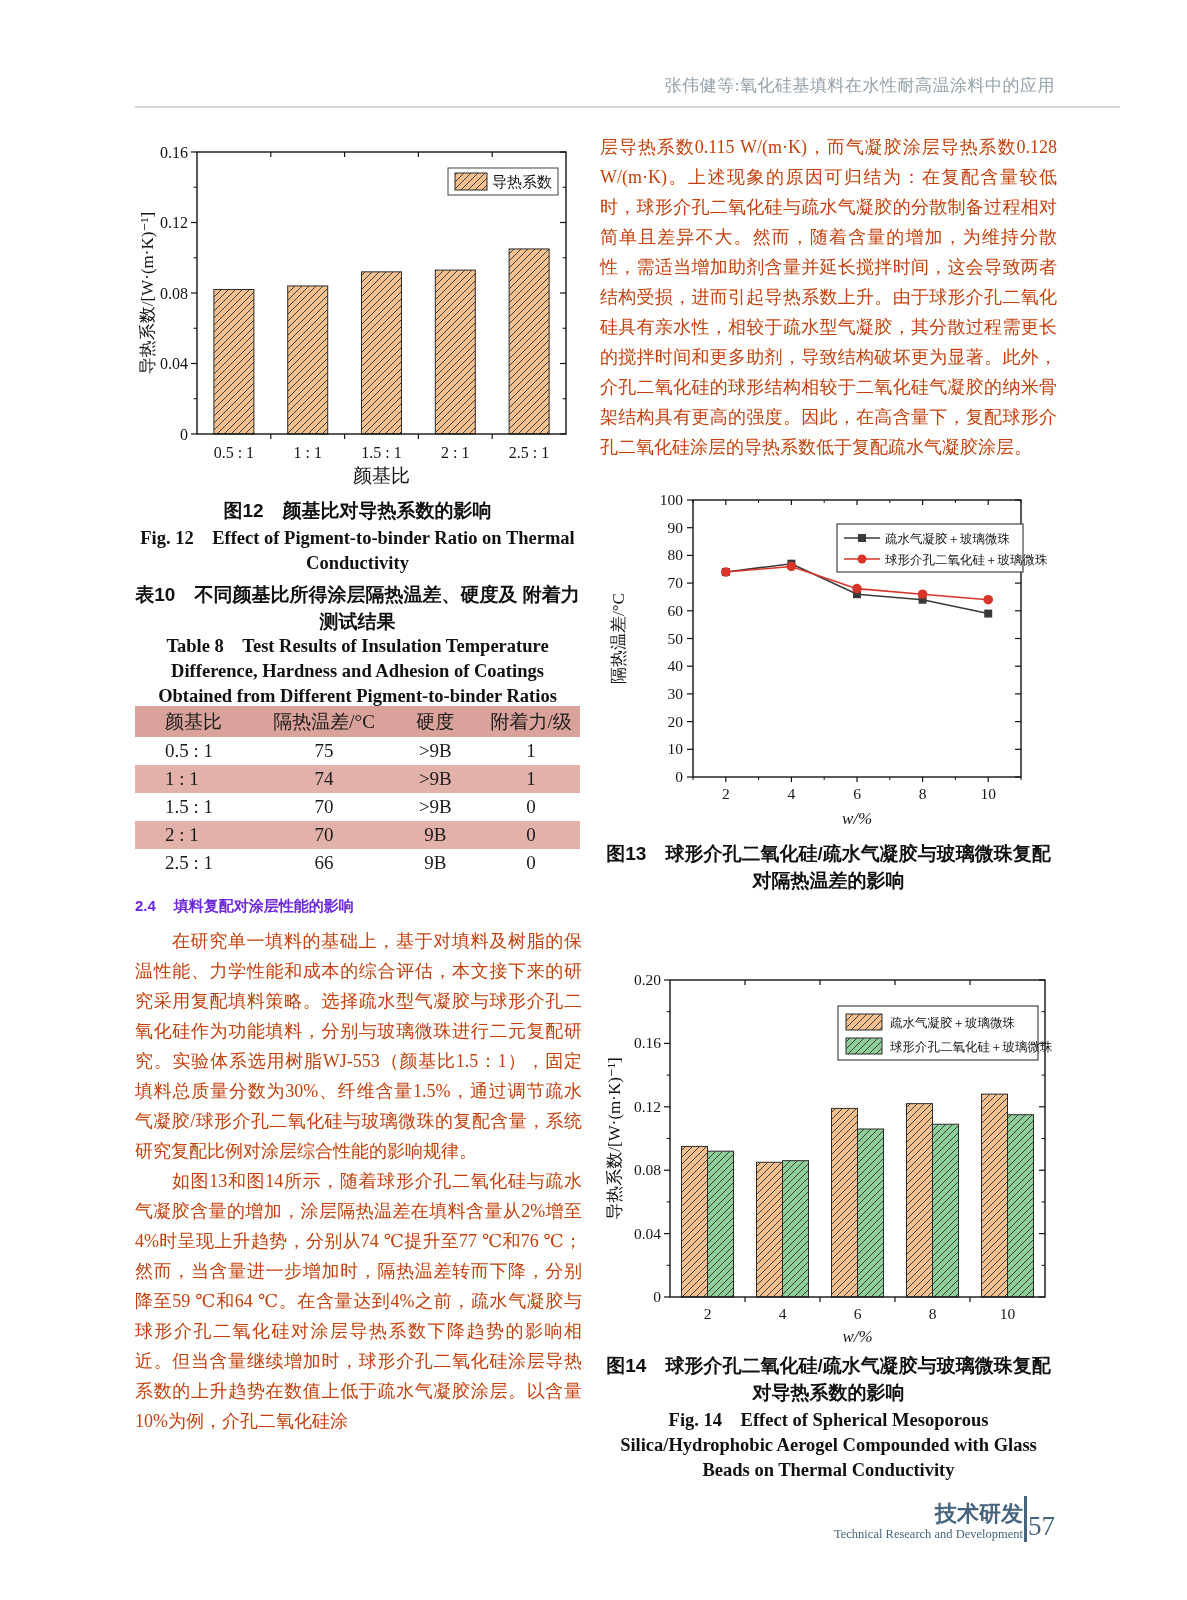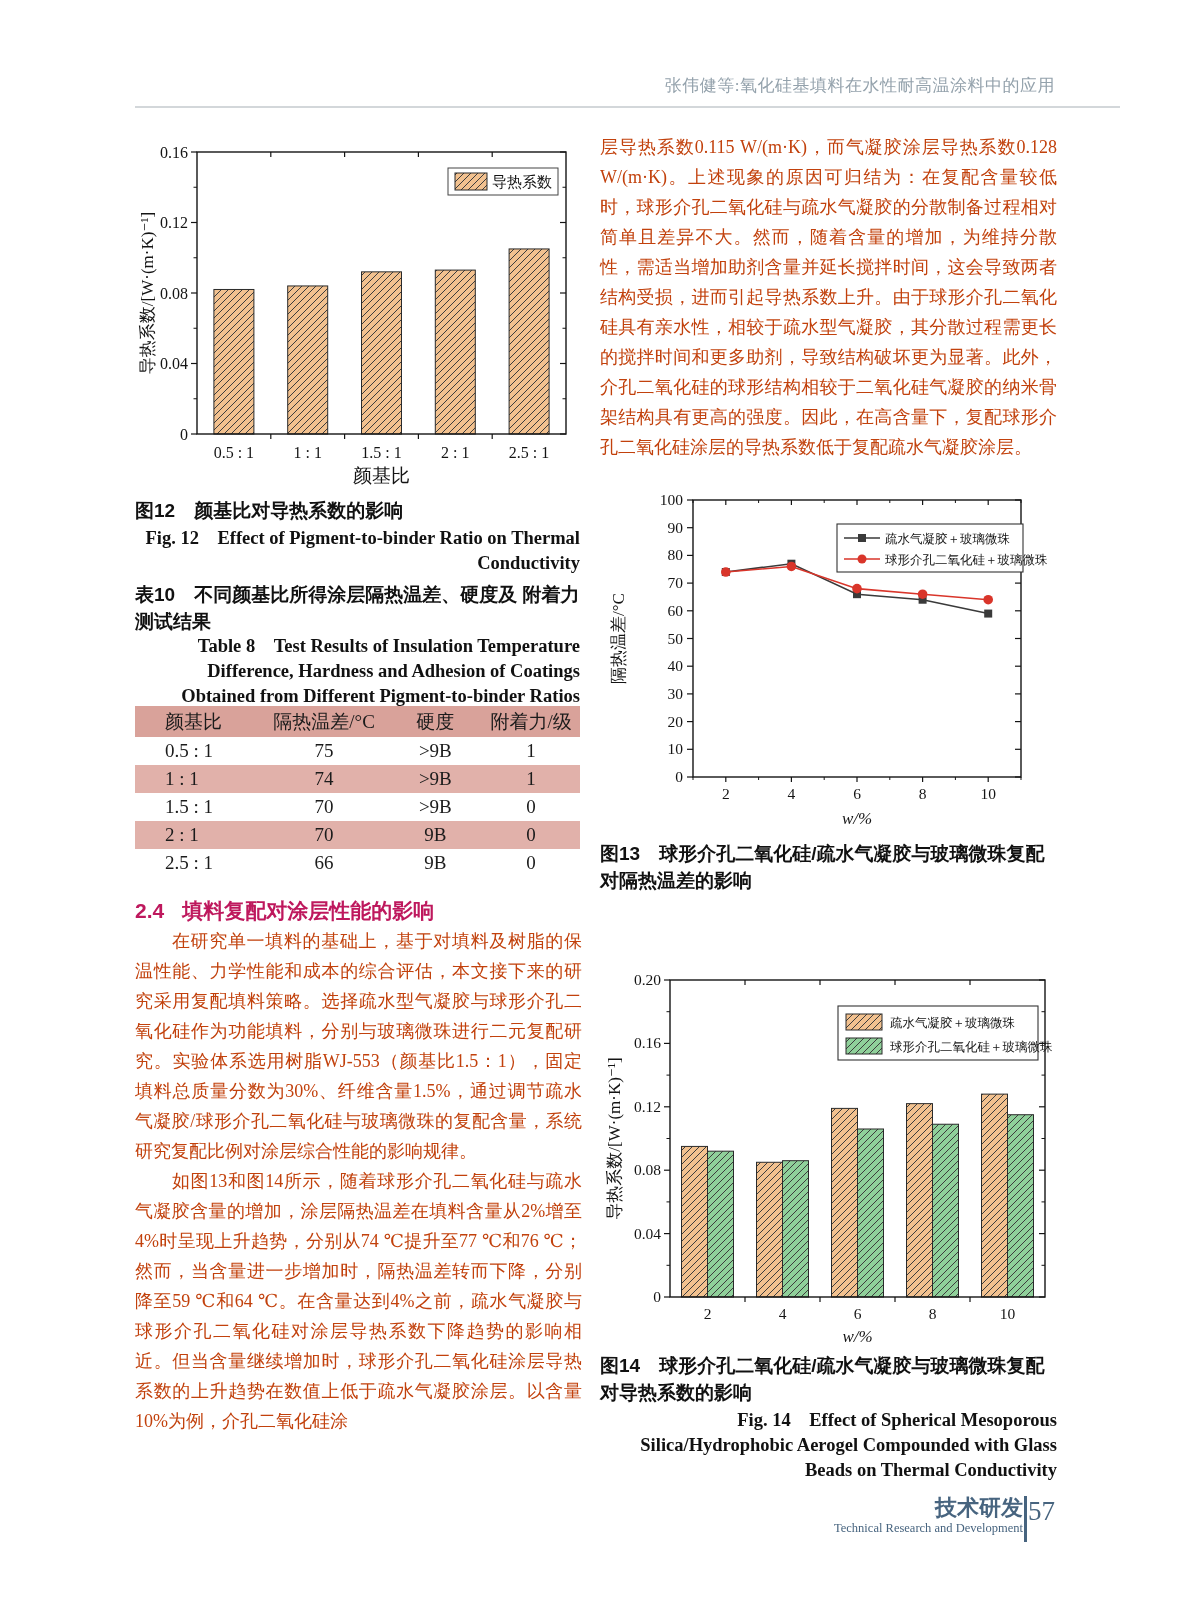--- a/index.html
+++ b/index.html
@@ -5,31 +5,31 @@
   *{margin:0;padding:0;box-sizing:border-box}
   html,body{background:#ffffff}
   body{font-family:"Liberation Serif","DejaVu Serif",serif}
   .page{position:relative;width:1187px;height:1600px;background:#ffffff;overflow:hidden}
   .abs{position:absolute}
   .running-head{font-family:Liberation Serif, serif;font-size:17px;color:#94a2ac;letter-spacing:.5px}
   .rule{background:#d3d7da;height:2px}
   .body-text{font-size:18px;line-height:30px;text-align:justify;color:#c2410c}
   .body-text p{margin:0}
   .indent{text-indent:2.05em}
-  .cap-zh{font-family:"Liberation Sans","DejaVu Sans",sans-serif;font-weight:bold;font-size:19px;color:#111;line-height:27px}
-  .cap-en{font-family:"Liberation Serif","DejaVu Serif",serif;font-weight:bold;font-size:18.5px;color:#111;text-align:right;line-height:25px}
-  .sec-head{font-family:"Liberation Sans","DejaVu Sans",sans-serif;font-weight:bold;font-size:21px;color:#be185d}
+  .cap-zh{font-family:"Liberation Sans","DejaVu Sans",sans-serif;font-weight:bold;font-size:19px;color:#111;text-align:center;line-height:27px}
+  .cap-en{font-family:"Liberation Serif","DejaVu Serif",serif;font-weight:bold;font-size:18.5px;color:#111;text-align:center;line-height:25px}
+  .sec-head{font-family:"Liberation Sans","DejaVu Sans",sans-serif;font-weight:bold;font-size:15px;color:#6d28d9}
   table.t10{border-collapse:collapse;width:445px;font-size:19px;color:#1b1b1b;table-layout:fixed}
   table.t10 th{background:#d9a29a;font-weight:normal;height:31px}
   table.t10 td{height:28px}
   table.t10 th,table.t10 td{text-align:center;padding:0 2px}
   table.t10 th:first-child,table.t10 td:first-child{text-align:left;padding-left:30px}
   table.t10 col.c1{width:28%}table.t10 col.c2{width:29%}table.t10 col.c3{width:21%}table.t10 col.c4{width:22%}
   table.t10 tr.alt td{background:#e1b1aa}
-  .footer{display:flex;align-items:flex-start;gap:1px;color:#47647f}
+  .footer{display:flex;align-items:flex-end;gap:1px;color:#47647f}
   .f-col{text-align:right}
   .f-zh{font-family:"Liberation Sans","DejaVu Sans",sans-serif;font-weight:bold;font-size:22px;line-height:24px}
   .f-en{font-size:12.5px;line-height:16px}
   .f-div{width:3px;height:46px;background:#47647f}
   .f-num{font-size:27px}
 </style>
 </head>
 <body>
 
 <div class="page">

